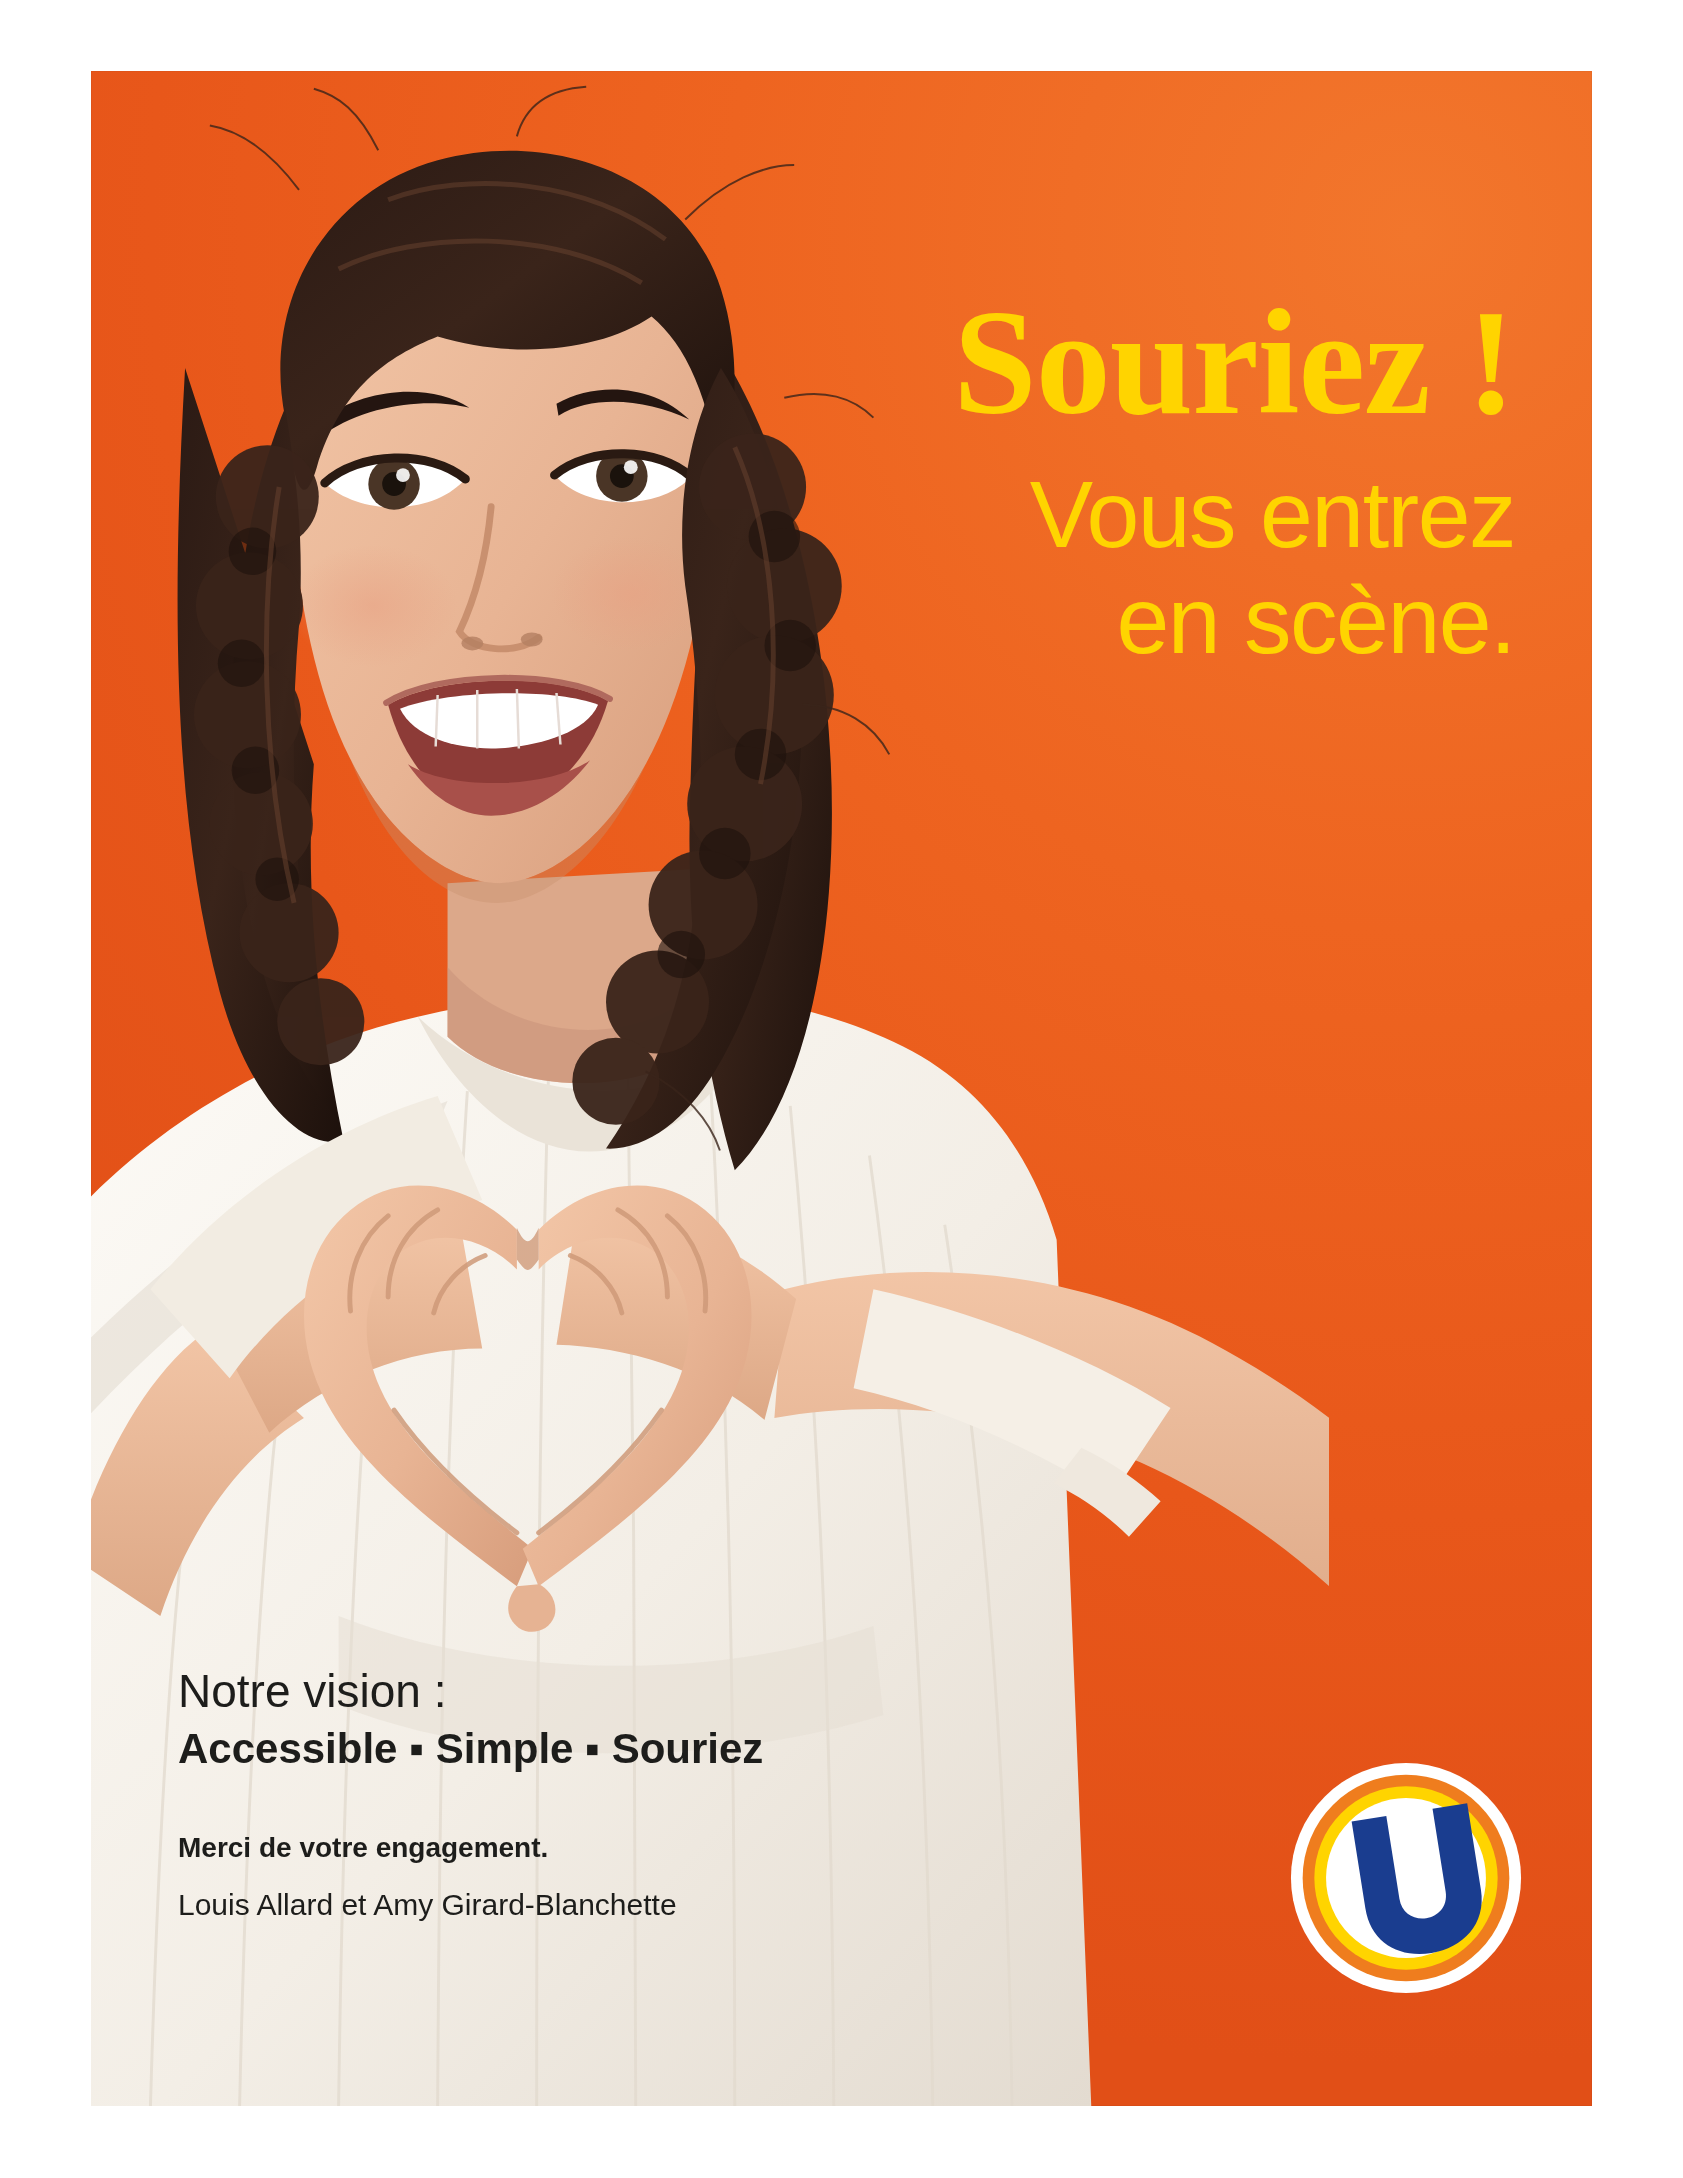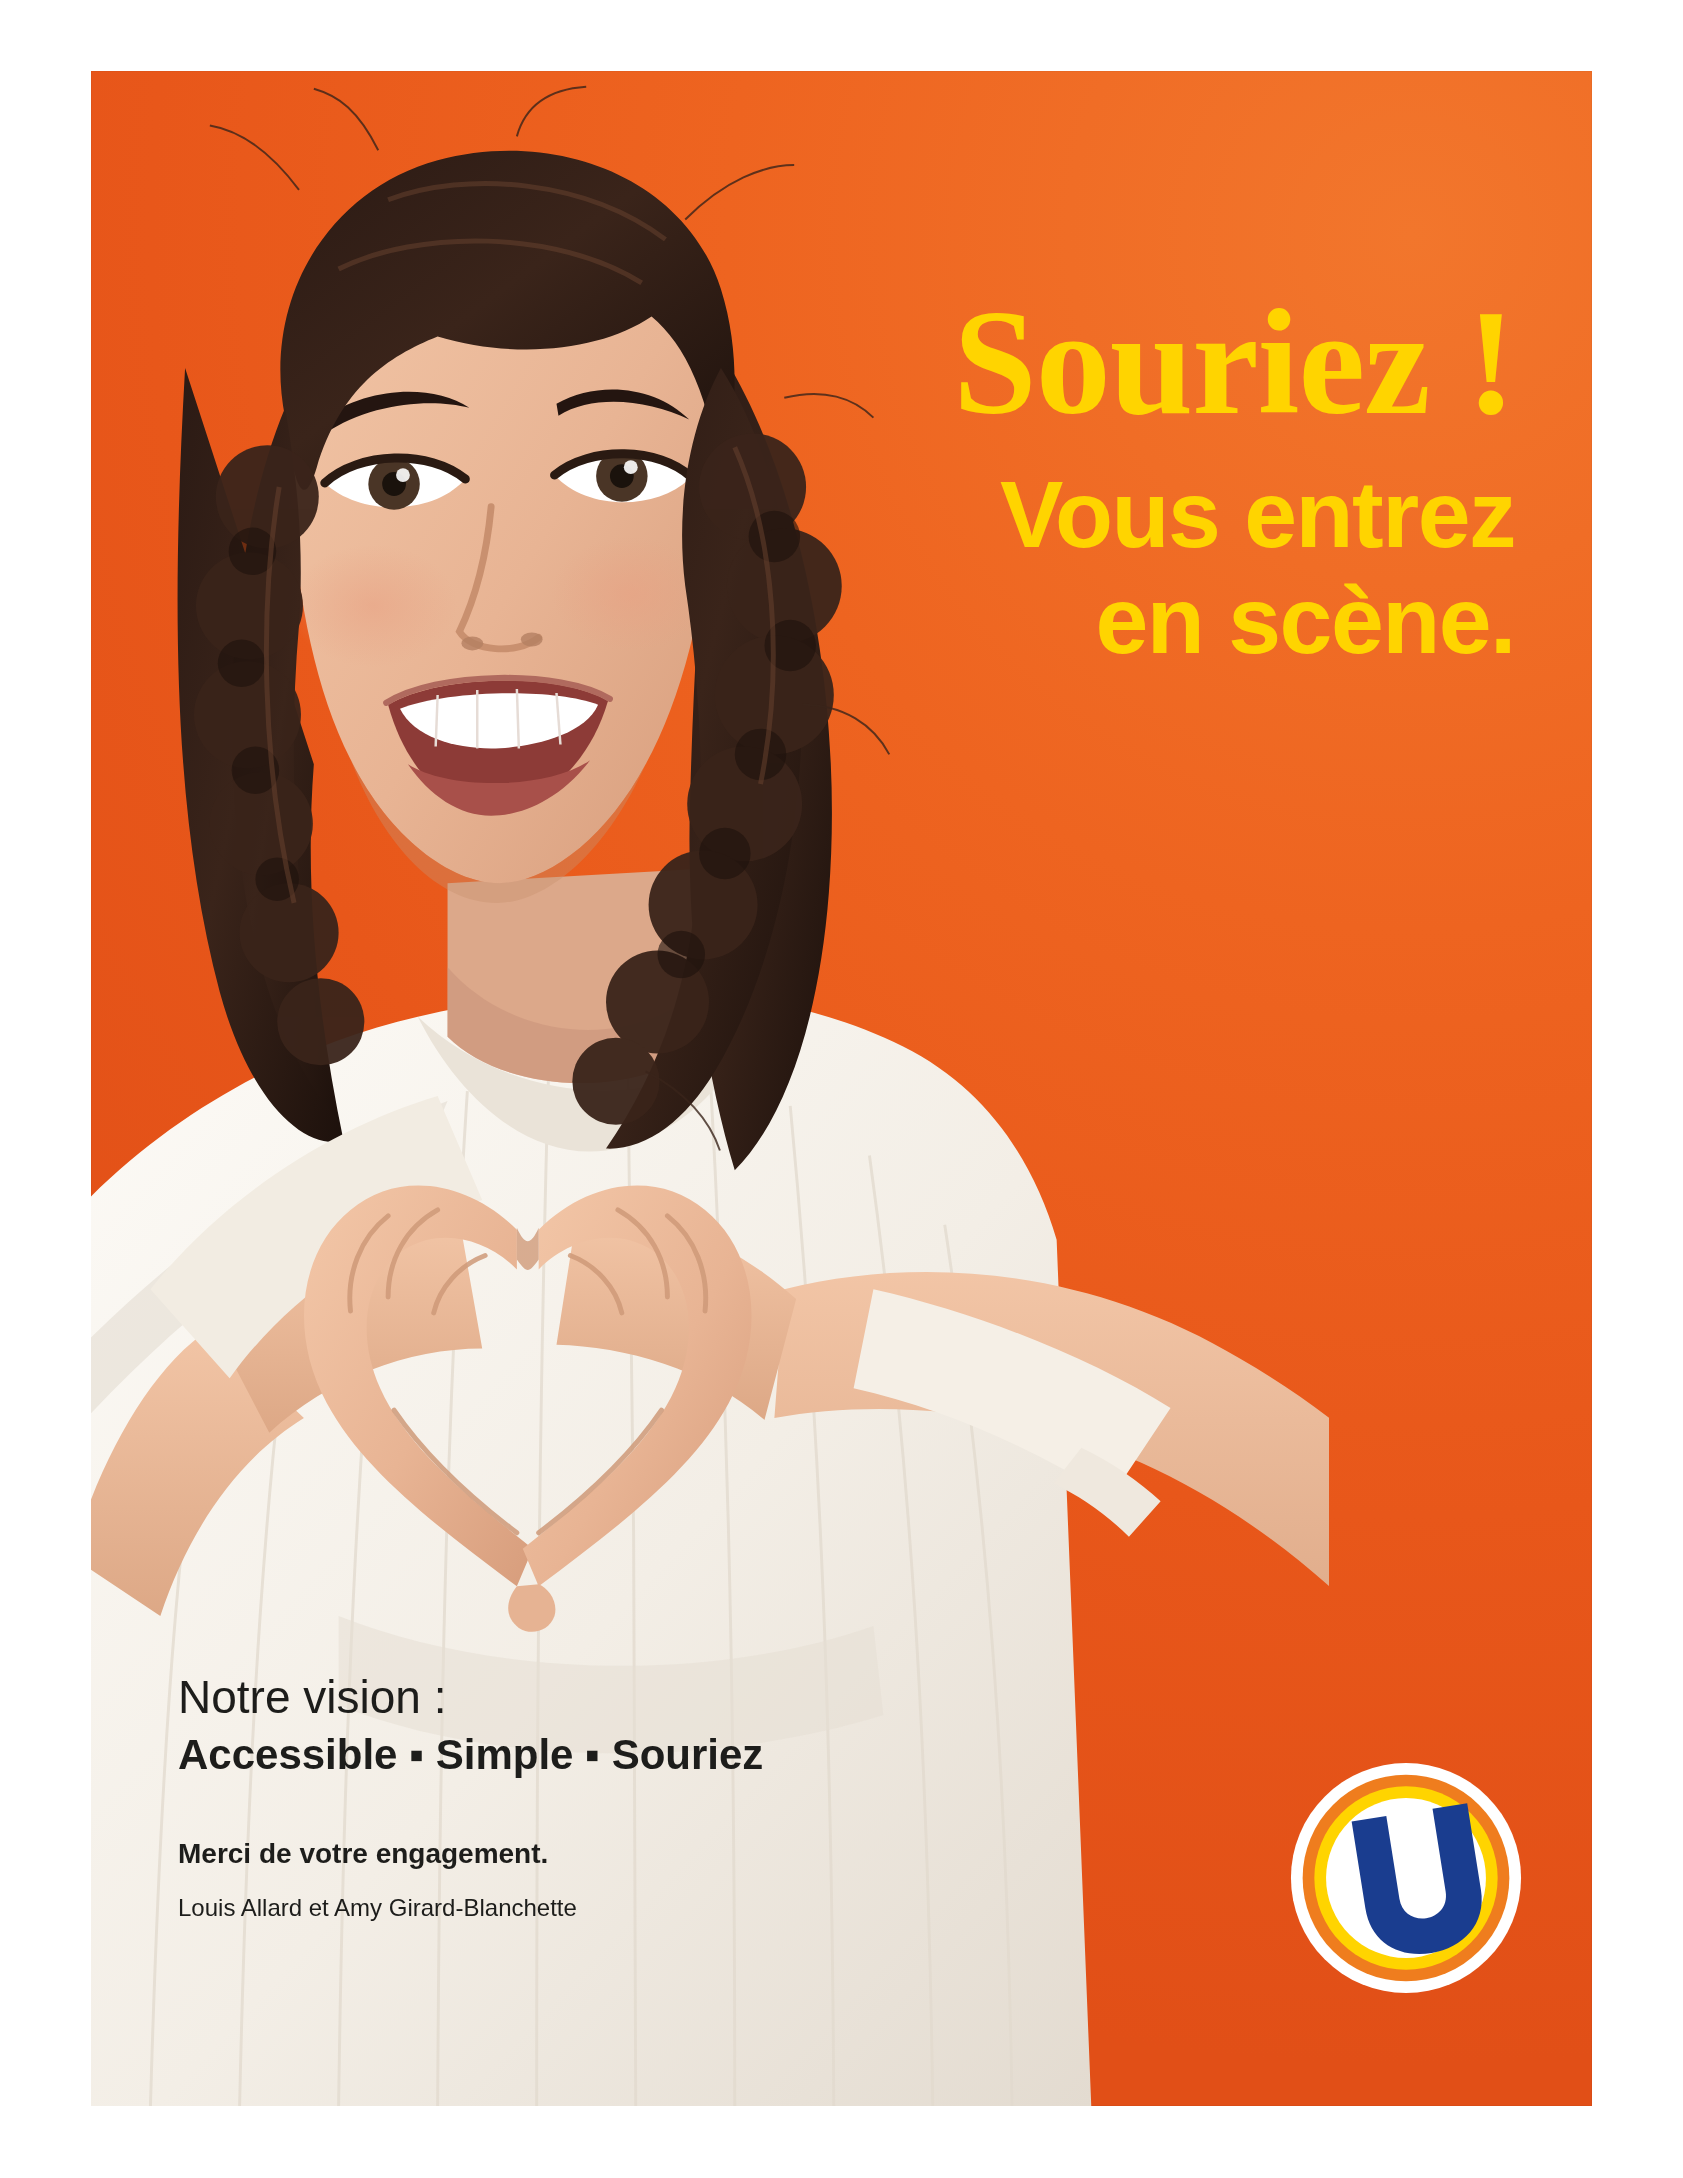--- a/index.html
+++ b/index.html
@@ -47,21 +47,21 @@
     font-weight: 700;
     font-size: 150px;
     line-height: 1.0;
     color: #ffd400;
     letter-spacing: -1px;
     margin: 0;
     white-space: nowrap;
   }
   .headline-sub {
     font-family: "Liberation Sans", sans-serif;
-    font-weight: 700;
+    font-weight: 400;
     font-size: 95px;
     line-height: 1.12;
     color: #ffd400;
     margin: 24px 0 0 0;
     letter-spacing: -1.5px;
   }
   .headline-sub span { display: block; }
 
   
   .photo {
@@ -97,21 +97,21 @@
     color: #1d1d1b;
     white-space: nowrap;
   }
   .thanks {
     font-size: 28px;
     font-weight: 700;
     margin: 57px 0 0 0;
     color: #1d1d1b;
   }
   .signature {
-    font-size: 24px;
+    font-size: 30px;
     font-weight: 400;
     margin: 24px 0 0 0;
     color: #1d1d1b;
   }
 
   
   .logo {
     position: absolute;
     right: 69px;
     bottom: 111px;

